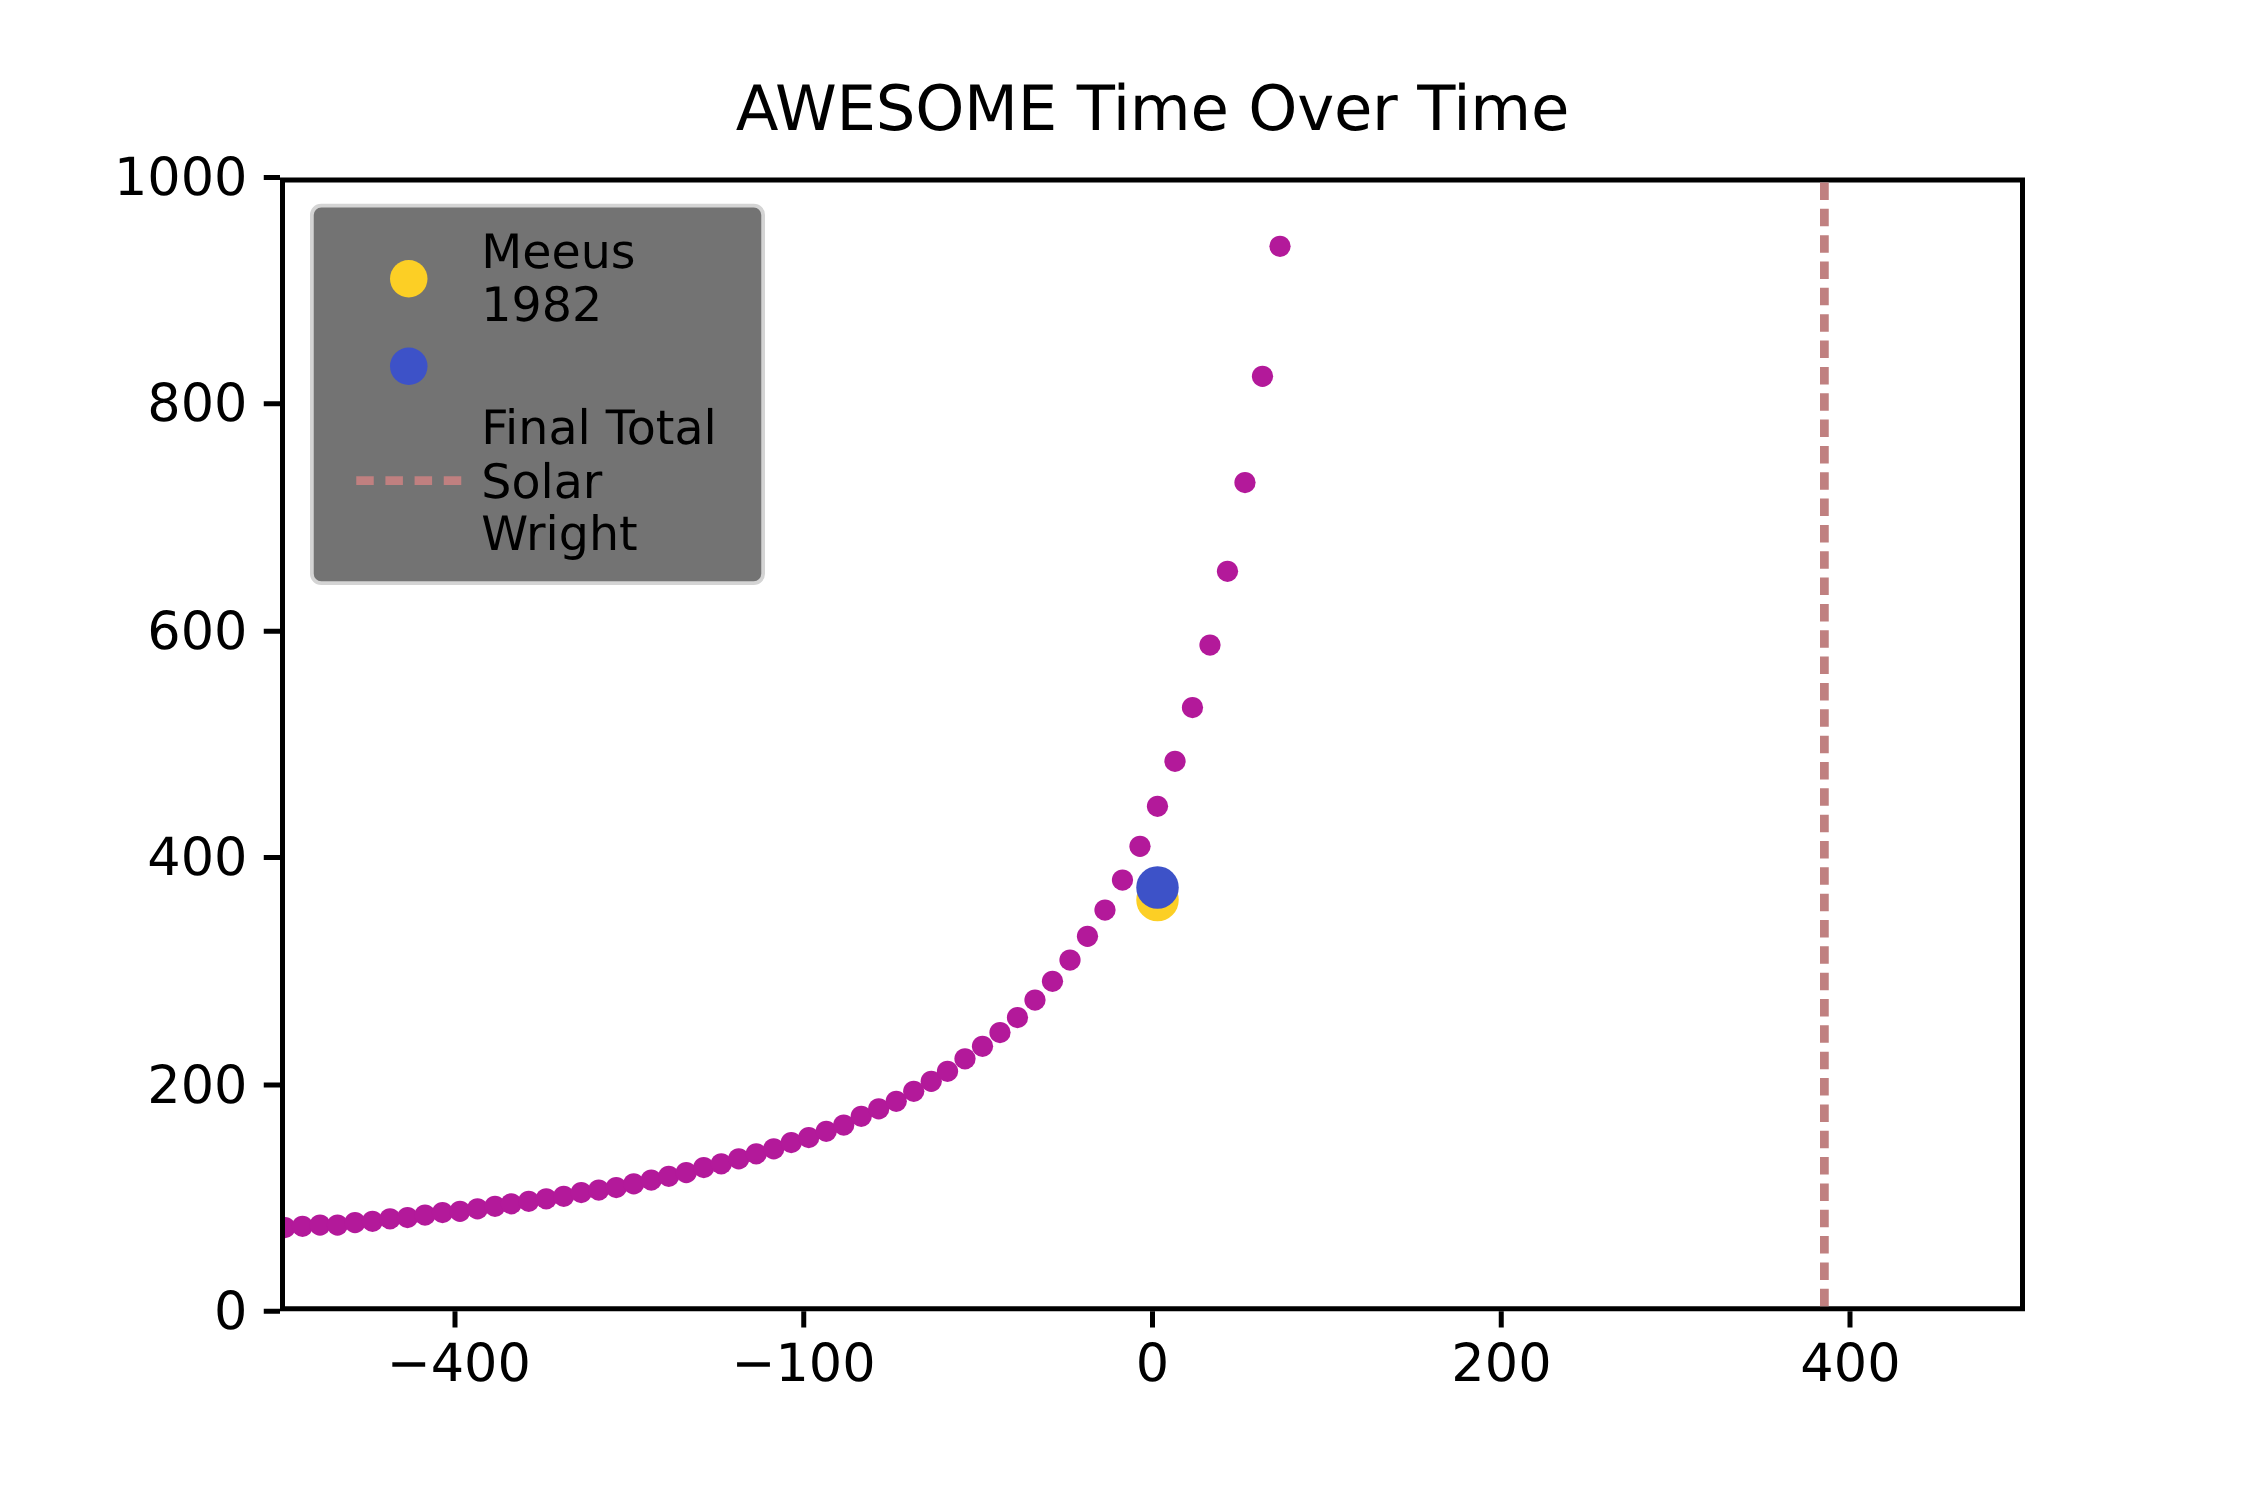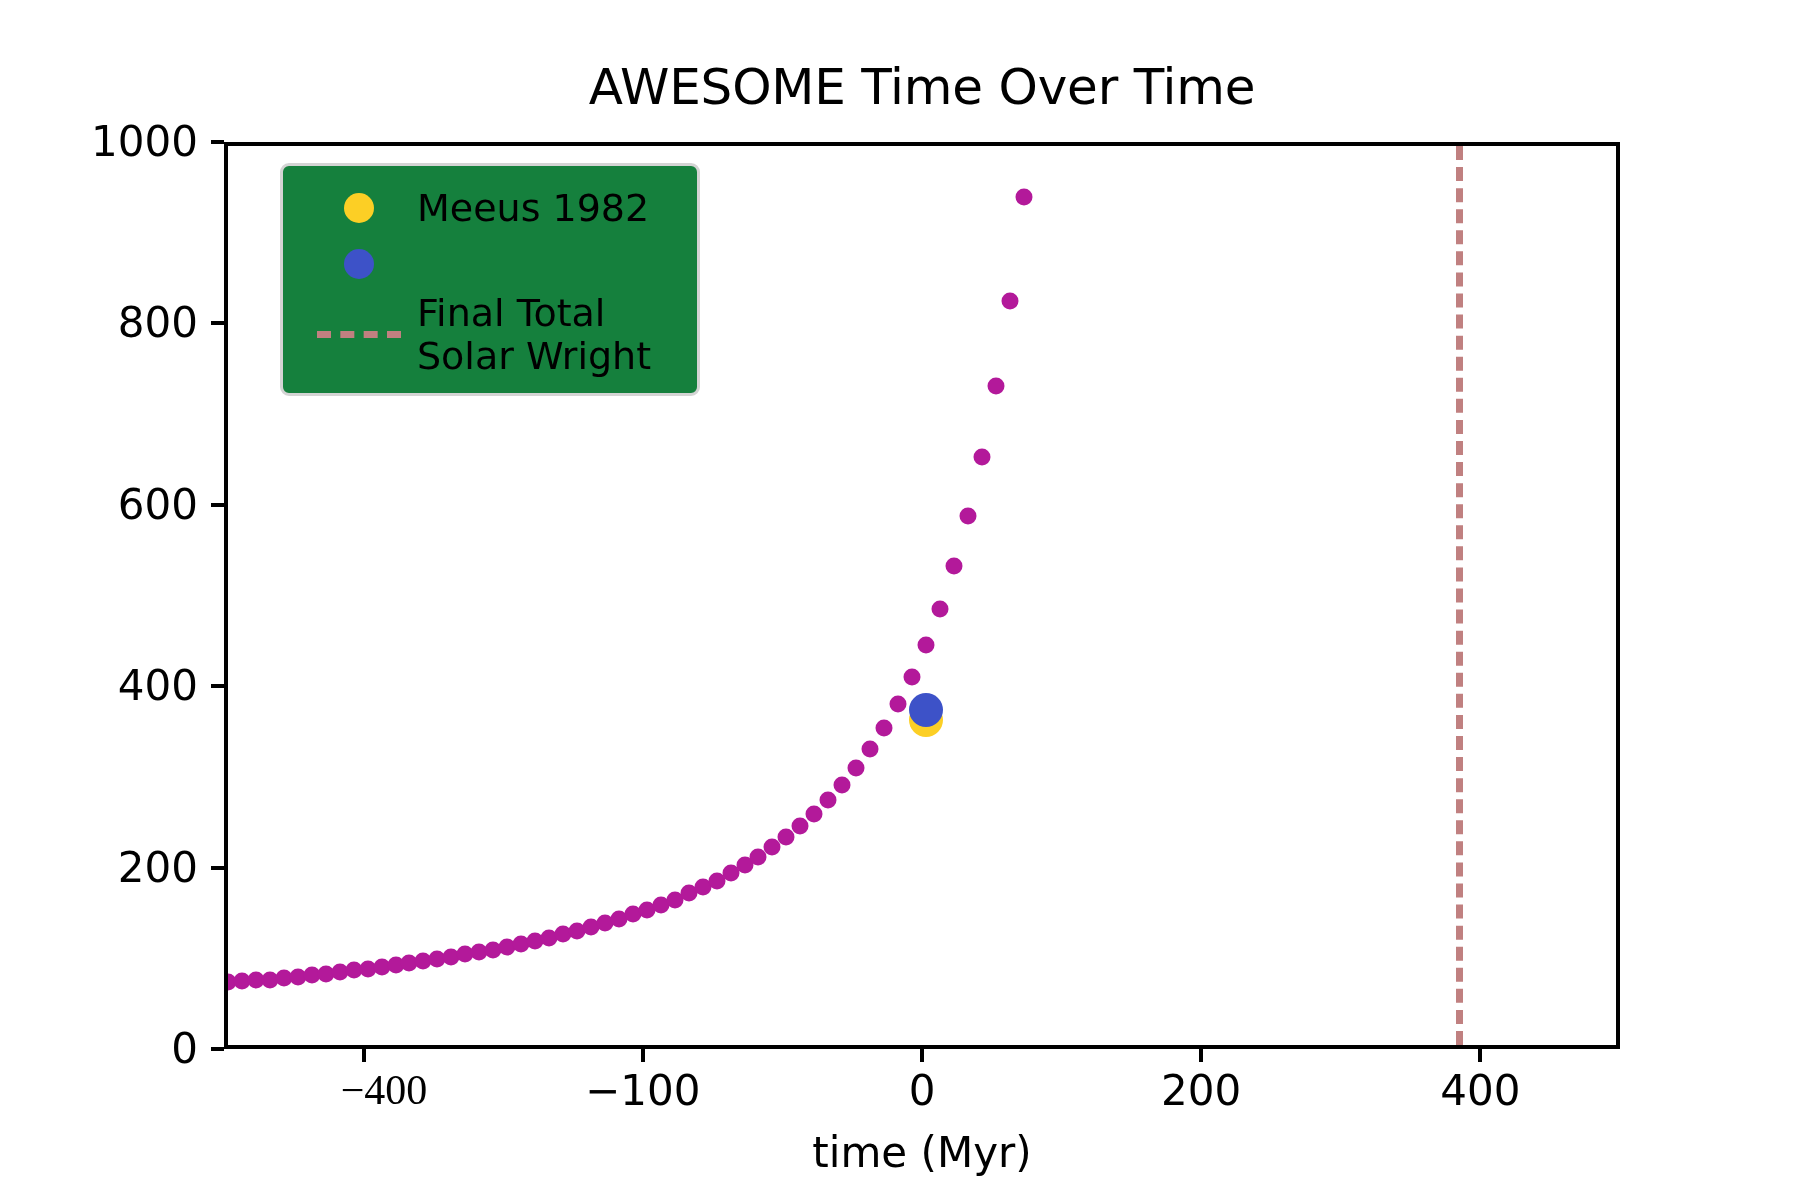--- a/index.html
+++ b/index.html
@@ -114,27 +114,26 @@
     top: 0;
     bottom: 0;
     width: 0;
     border-left: 7px dashed #c08080;
   }
   
   #legend {
     position: absolute;
     left: 248px;
     top: 163px;
-    background: #15803d;
+    background: #737373;
     border: 3px solid #d4d4d4;
     border-radius: 9px;
     padding: 14px 22px 16px 22px;
     box-sizing: border-box;
-    width: 420px;
-    margin-left: 32px;
+    width: 364px;
   }
   .legend-row {
     display: flex;
     align-items: center;
     min-height: 56px;
   }
   .legend-key {
     width: 108px;
     flex: 0 0 108px;
     display: flex;
@@ -229,21 +228,21 @@
         <div class="pt pt-big" style="left: 698px; top: 574.131px; background: rgb(252, 207, 37);"></div>
         <div class="pt pt-big" style="left: 698px; top: 564.154px; background: rgb(61, 82, 200);"></div>
       </div>
     <div id="annotation-layer">
         <div id="vline" style="left: 1228.48px; border-left-color: rgb(192, 128, 128);"></div>
       </div>
   </div>
 
   <div id="xaxis-ticks">
       <div class="xtick-mark" style="left: 361.6px;"></div>
-      <div class="xtick-label" style="left: 384px; font-family: Liberation Serif, serif;">−400</div>
+      <div class="xtick-label" style="left: 367px;">−400</div>
       <div class="xtick-mark" style="left: 640.8px;"></div>
       <div class="xtick-label" style="left: 642.8px;">−100</div>
       <div class="xtick-mark" style="left: 920px;"></div>
       <div class="xtick-label" style="left: 922px;">0</div>
       <div class="xtick-mark" style="left: 1199.2px;"></div>
       <div class="xtick-label" style="left: 1201.2px;">200</div>
       <div class="xtick-mark" style="left: 1478.4px;"></div>
       <div class="xtick-label" style="left: 1480.4px;">400</div>
     </div>
   <div id="yaxis-ticks">
@@ -254,21 +253,20 @@
       <div class="ytick-mark" style="top: 684.2px;"></div>
       <div class="ytick-label" style="top: 686.2px;">400</div>
       <div class="ytick-mark" style="top: 502.8px;"></div>
       <div class="ytick-label" style="top: 504.8px;">600</div>
       <div class="ytick-mark" style="top: 321.4px;"></div>
       <div class="ytick-label" style="top: 323.4px;">800</div>
       <div class="ytick-mark" style="top: 140px;"></div>
       <div class="ytick-label" style="top: 142px;">1000</div>
     </div>
 
-  <div id="xlabel">time (Myr)</div>
 
   <div id="legend">
       <div class="legend-row">
         <div class="legend-key">
           <div class="legend-dot" style="background: rgb(252, 207, 37);"></div>
         </div>
         <div class="legend-text">Meeus 1982</div>
       </div>
       <div class="legend-row">
         <div class="legend-key">

